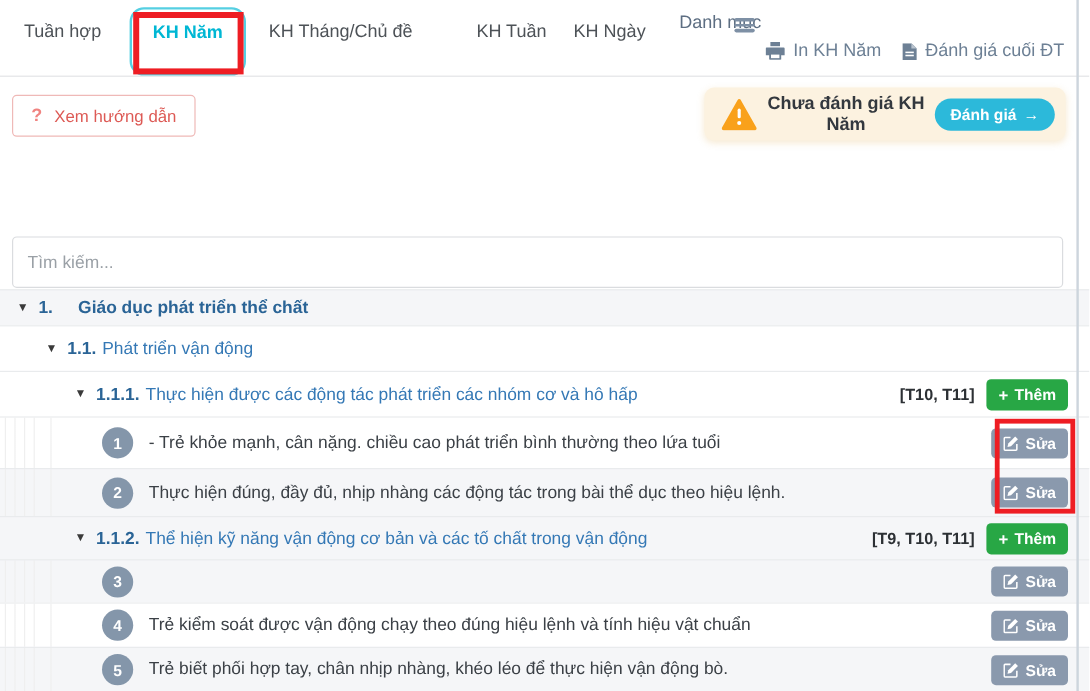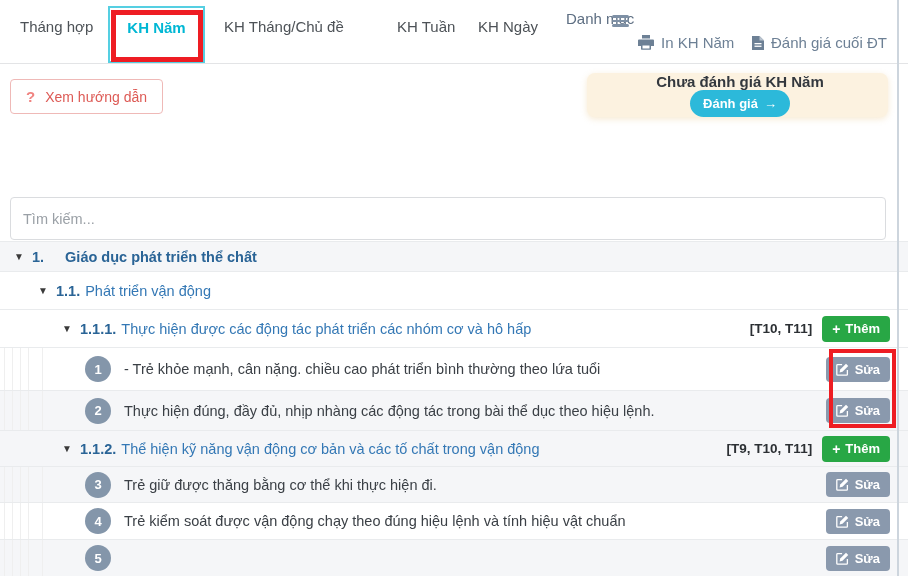--- a/index.html
+++ b/index.html
@@ -3,37 +3,37 @@
 <meta charset="utf-8">
 <style>
   html,body{margin:0;padding:0;background:#fff;}
   .page{position:relative;width:908px;height:576px;overflow:hidden;background:#fff;
         font-family:"Liberation Sans","DejaVu Sans",sans-serif;color:#3b4046;}
 
   
   .header{position:absolute;left:0;top:0;width:908px;height:63px;border-bottom:1px solid #e3e4e6;background:#fff;}
   .tab{position:absolute;top:18px;font-size:15px;color:#4d5257;white-space:nowrap;cursor:pointer;}
   .tab-active-box{position:absolute;left:108px;top:6px;width:97px;height:57px;box-sizing:border-box;
-        border:2px solid #55cfe2;border-radius:0;text-align:center;cursor:pointer;}
+        border:2px solid #55cfe2;border-radius:12px;text-align:center;cursor:pointer;}
   .tab-active-box .active-label{display:inline-block;margin-top:11px;font-weight:bold;font-size:15px;color:var(--accent_cyan);}
   .tab-danhmuc{top:9px;display:flex;flex-direction:row;align-items:center;width:48px;}
   .dm-label{font-size:15px;color:#5d6e82;width:46px;line-height:20px;}
   .menu-bars{margin-top:4px;display:block;}
   .menu-bars i{display:block;width:17px;height:2.5px;background:#7e90a5;border-radius:2px;margin:2px auto;}
   .icon-tab{display:flex;align-items:center;gap:7px;top:34px;color:#6d8095;}
 
   
   .help-btn{position:absolute;left:10px;top:79px;display:inline-flex;align-items:center;gap:10px;
         padding:8px 15px;background:#fff;border:1px solid #efb9b7;border-radius:4px;
         color:#dd5a55;font-size:14px;cursor:pointer;font-family:inherit;}
   .help-q{color:#f08380;font-weight:bold;font-size:15px;}
 
   .banner{position:absolute;left:587px;top:73px;width:301px;height:44px;box-sizing:border-box;
         background:var(--banner_bg);border-radius:8px;display:flex;align-items:center;
-        padding:0 9px 0 14px;box-shadow:0 2px 6px rgba(222,170,80,.25);flex-direction:column;}
+        padding:0 9px 0 14px;box-shadow:0 2px 6px rgba(222,170,80,.25);}
   .banner-msg{flex:1;text-align:center;font-weight:bold;font-size:15px;color:#33383e;}
   .banner-btn{background:var(--action_cyan);border:none;border-radius:15px;padding:6px 13px;
         color:#fff;font-weight:bold;font-size:13px;display:flex;align-items:center;gap:6px;cursor:pointer;font-family:inherit;}
 
   
   .section-row{position:absolute;left:10px;top:139px;display:flex;align-items:center;gap:24px;}
   .section-title{font-size:15.5px;font-weight:bold;color:#26292d;}
   .config-link{display:flex;align-items:center;gap:5px;color:var(--config_blue);font-weight:bold;font-size:14.5px;cursor:pointer;}
   .gear-big{font-size:16px;line-height:1;}
   .gear-small{font-size:10px;line-height:1;margin-left:-4px;position:relative;top:-5px;}
@@ -85,21 +85,21 @@
   #ann-tab{left:111px;top:10px;width:92px;height:52px;border-width:5px;}
   #ann-edit{left:829px;top:349px;width:67px;height:79px;}
   .scroll-line{position:absolute;left:897px;top:0;width:2px;height:576px;background:#cdd5dd;}
 </style>
 </head>
 <body>
 
 <div class="page">
 
   <div class="header">
-    <div class="tab" style="left:20px">Tháng hợp</div>
+    <div class="tab" style="left:20px">Tuần hợp</div>
 
     <div class="tab-active-box">
       <span class="active-label">KH Năm</span>
     </div>
 
     <div class="tab" style="left:224px">KH Tháng/Chủ đề</div>
     <div class="tab" style="left:397px">KH Tuần</div>
     <div class="tab" style="left:478px">KH Ngày</div>
 
     <div class="tab tab-danhmuc" style="left:566px">
@@ -206,21 +206,20 @@
         <span class="glabel">Thể hiện kỹ năng vận động cơ bản và các tố chất trong vận động</span>
         <span class="sp"></span>
         <span class="tags">[T9, T10, T11]</span>
         <button class="btn-add">
           <span class="plus">+</span>
           <span>Thêm</span>
         </button>
       </div>
       <div class="row leaf shaded">
         <span class="badge">3</span>
-        <span class="llabel">Trẻ giữ được thăng bằng cơ thể khi thực hiện đi.</span>
         <span class="sp"></span>
         <button class="btn-edit">
           <svg width="13" height="13" viewBox="0 0 16 16">
             <path d="M14 8.5V14a1 1 0 0 1-1 1H2a1 1 0 0 1-1-1V3a1 1 0 0 1 1-1h5.5" fill="none" stroke="#fff" stroke-width="1.6"></path>
             <path d="M12.3.9l2.8 2.8L8 10.8l-3.6.8.8-3.6z" fill="#fff"></path>
           </svg>
           <span>Sửa</span>
         </button>
       </div>
       <div class="row leaf">
@@ -230,20 +229,21 @@
         <button class="btn-edit">
           <svg width="13" height="13" viewBox="0 0 16 16">
             <path d="M14 8.5V14a1 1 0 0 1-1 1H2a1 1 0 0 1-1-1V3a1 1 0 0 1 1-1h5.5" fill="none" stroke="#fff" stroke-width="1.6"></path>
             <path d="M12.3.9l2.8 2.8L8 10.8l-3.6.8.8-3.6z" fill="#fff"></path>
           </svg>
           <span>Sửa</span>
         </button>
       </div>
       <div class="row leaf shaded">
         <span class="badge">5</span>
+        <span class="llabel">Trẻ biết phối hợp tay, chân nhịp nhàng, khéo léo để thực hiện vận động bò.</span>
         <span class="sp"></span>
         <button class="btn-edit">
           <svg width="13" height="13" viewBox="0 0 16 16">
             <path d="M14 8.5V14a1 1 0 0 1-1 1H2a1 1 0 0 1-1-1V3a1 1 0 0 1 1-1h5.5" fill="none" stroke="#fff" stroke-width="1.6"></path>
             <path d="M12.3.9l2.8 2.8L8 10.8l-3.6.8.8-3.6z" fill="#fff"></path>
           </svg>
           <span>Sửa</span>
         </button>
       </div>
     </div>

